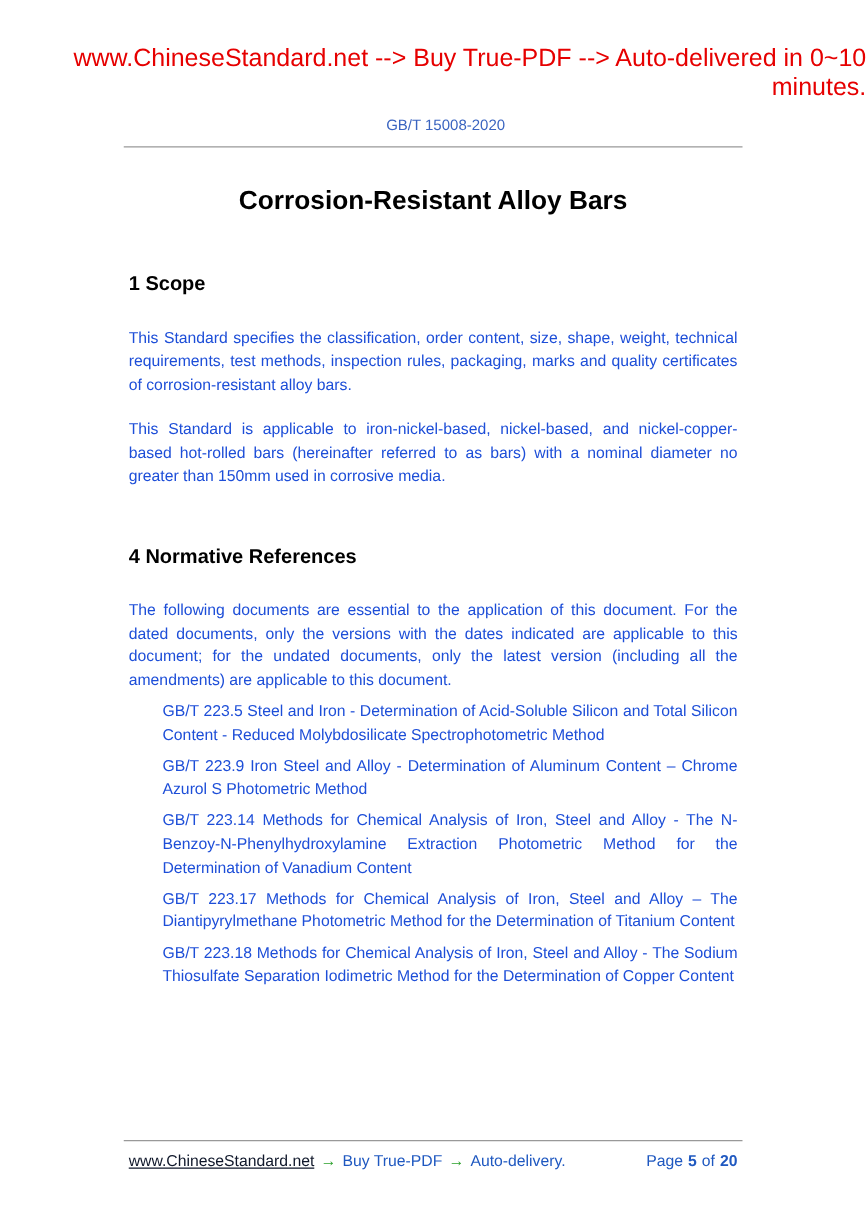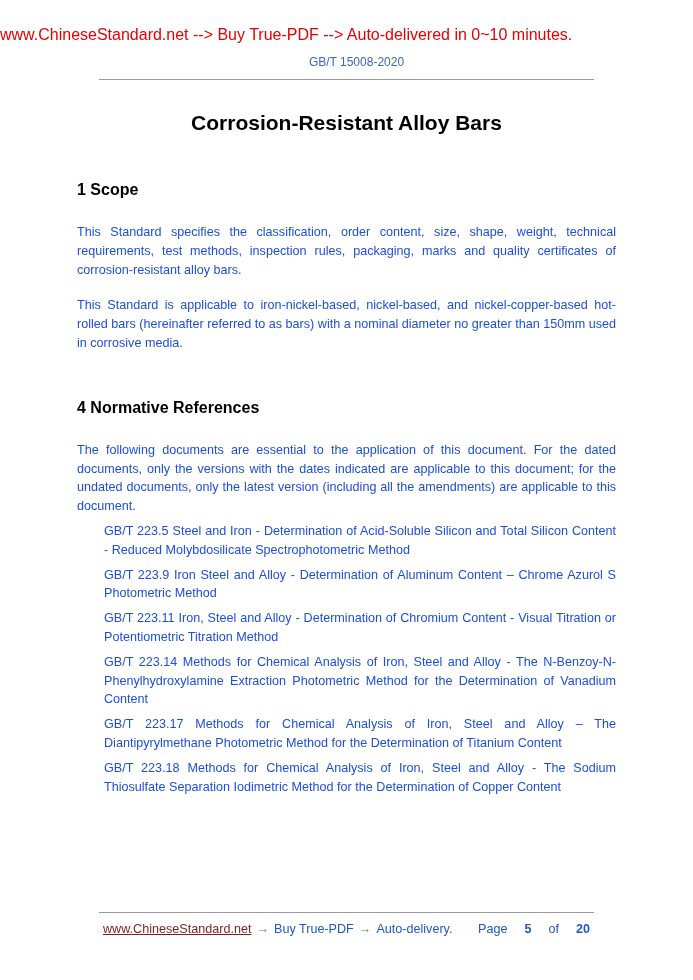--- a/index.html
+++ b/index.html
@@ -7,39 +7,39 @@
   body {
     width: 693px;
     height: 980px;
     position: relative;
     background: #ffffff;
     font-family: "Liberation Sans", "DejaVu Sans", sans-serif;
     color: #111111;
     overflow: hidden;
   }
   .banner {
-    margin-top: 26px;
-    text-align: left;
+    margin-top: 36px;
+    text-align: right;
     color: #e60000;
-    font-size: 16px;
+    font-size: 20px;
   }
   .doc-code {
     margin-top: 11px;
     text-align: center;
     color: #3a64c0;
     font-size: 12px;
     margin-left: 20px;
   }
   .rule {
     border: none;
     border-top: 1px solid #999999;
     margin: 10px 99px 0 99px;
   }
   .content {
-    padding: 0 77px;
+    padding: 0 103px;
   }
   .title {
     text-align: center;
     font-size: 21px;
     font-weight: bold;
     color: #000000;
     margin: 31px 0 0 0;
   }
   .section-heading {
     font-size: 16px;
@@ -73,30 +73,30 @@
   .footer-row {
     display: flex;
     justify-content: space-between;
     align-items: baseline;
     padding: 0 103px;
     font-size: 12.6px;
     color: #1f58c0;
   }
   .footer-left span, .footer-left a { white-space: pre; }
   .footer-link {
-    color: #7f1d1d;
+    color: #0f172a;
     text-decoration: underline;
     cursor: pointer;
   }
   .arrow {
     color: #2da12d;
     font-weight: bold;
     margin: 0 5px;
   }
-  .footer-right span { margin-left: 17px; }
+  .footer-right span { margin-left: 4px; }
   .footer-right .pagenum { font-weight: bold; }
 </style>
 </head>
 <body>
 
 <div class="page">
 
   <div class="banner">www.ChineseStandard.net --&gt; Buy True-PDF --&gt; Auto-delivered in 0~10 minutes.</div>
 
   <div class="doc-code">GB/T 15008-2020</div>
@@ -112,21 +112,20 @@
     <p class="body after-heading">This Standard specifies the classification, order content, size, shape, weight, technical requirements, test methods, inspection rules, packaging, marks and quality certificates of corrosion-resistant alloy bars.</p>
 
     <p class="body">This Standard is applicable to iron-nickel-based, nickel-based, and nickel-copper-based hot-rolled bars (hereinafter referred to as bars) with a nominal diameter no greater than 150mm used in corrosive media.</p>
 
     <h2 class="section-heading">4 Normative References</h2>
 
     <p class="body after-heading">The following documents are essential to the application of this document. For the dated documents, only the versions with the dates indicated are applicable to this document; for the undated documents, only the latest version (including all the amendments) are applicable to this document.</p>
 
     <p class="body ref">GB/T 223.5 Steel and Iron - Determination of Acid-Soluble Silicon and Total Silicon Content - Reduced Molybdosilicate Spectrophotometric Method</p>
     <p class="body ref">GB/T 223.9 Iron Steel and Alloy - Determination of Aluminum Content – Chrome Azurol S Photometric Method</p>
-    <p class="body ref">GB/T 223.11 Iron, Steel and Alloy - Determination of Chromium Content - Visual Titration or Potentiometric Titration Method</p>
     <p class="body ref">GB/T 223.14 Methods for Chemical Analysis of Iron, Steel and Alloy - The N-Benzoy-N-Phenylhydroxylamine Extraction Photometric Method for the Determination of Vanadium Content</p>
     <p class="body ref">GB/T 223.17 Methods for Chemical Analysis of Iron, Steel and Alloy – The Diantipyrylmethane Photometric Method for the Determination of Titanium Content</p>
     <p class="body ref">GB/T 223.18 Methods for Chemical Analysis of Iron, Steel and Alloy - The Sodium Thiosulfate Separation Iodimetric Method for the Determination of Copper Content</p>
 
   </div>
 
   <div class="footer">
     <hr class="rule2">
     <div class="footer-row">
       <div class="footer-left">

